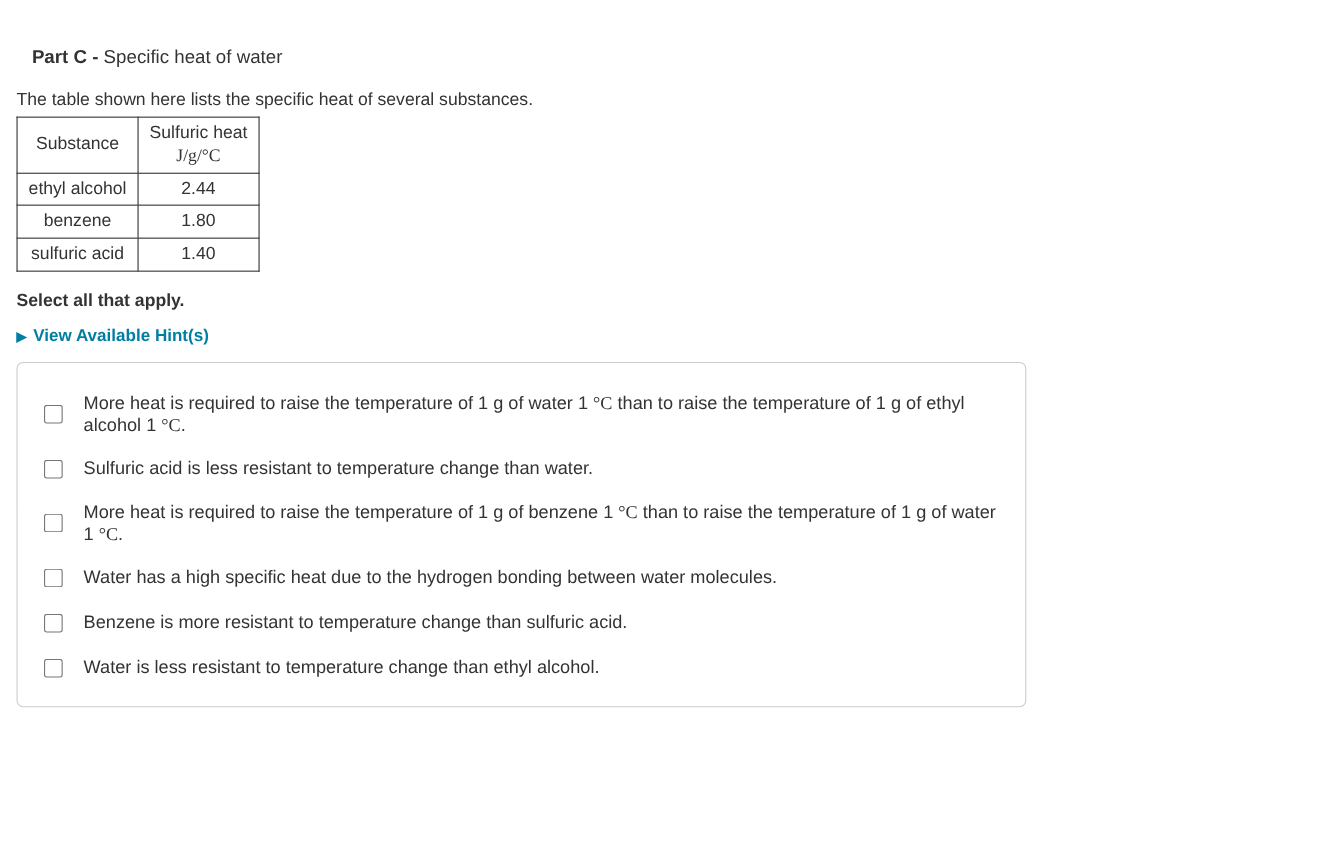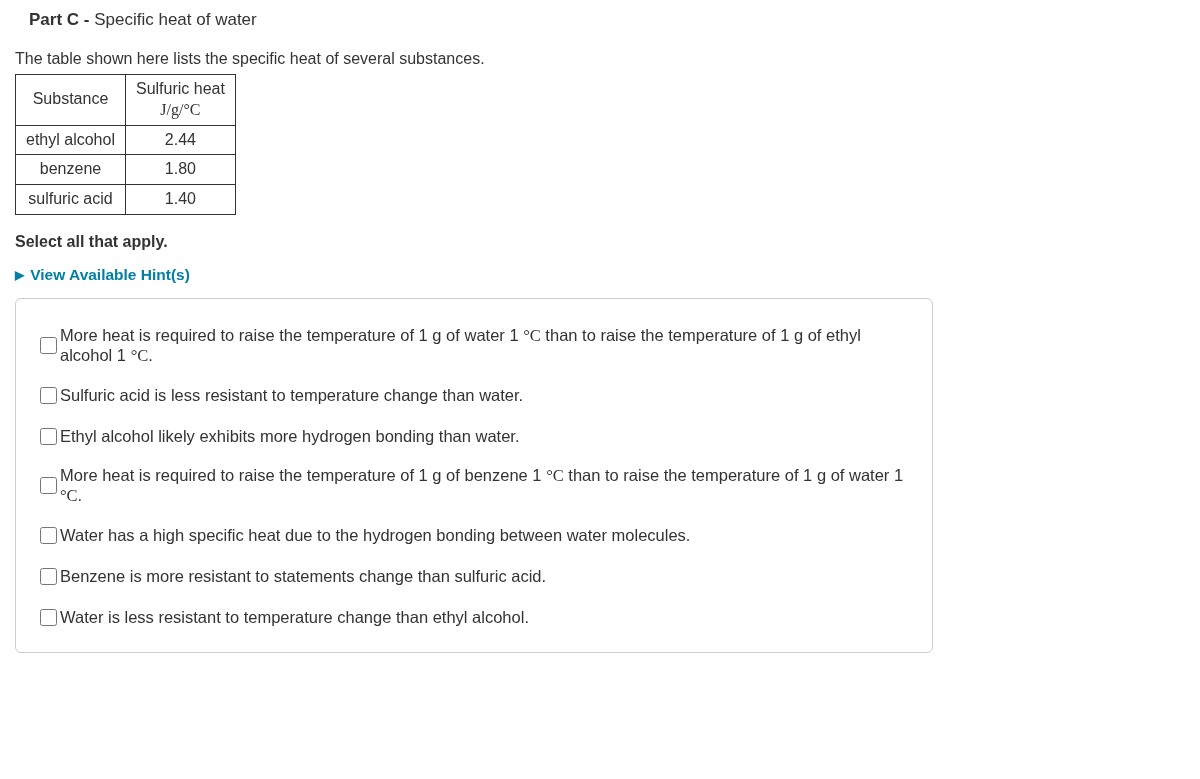--- a/index.html
+++ b/index.html
@@ -7,20 +7,21 @@
     font-family: "Helvetica Neue", Helvetica, Arial, sans-serif;
     font-size: 16px;
     color: #333;
     margin: 0;
     padding: 0;
     background: #fff;
   }
   .container {
     width: 948px;
     padding: 10px 15px 20px 15px;
+    margin-top: 32px;
   }
   .part-title {
     font-size: 17px;
     margin: 0 0 20px 0;
     padding-left: 14px;
   }
   .part-title .bold { font-weight: bold; }
   .intro {
     margin: 0 0 6px 0;
   }
@@ -64,21 +65,21 @@
     font-size: 12px;
   }
   .options-box {
     border: 1px solid #ccc;
     border-radius: 6px;
     padding: 18px 20px 14px 20px;
   }
   .option-row {
     display: flex;
     align-items: center;
-    gap: 0;
+    gap: 16px;
     padding: 9px 0;
     font-size: 16.5px;
   }
   .option-row input[type="checkbox"] {
     width: 17px;
     height: 17px;
     flex-shrink: 0;
     cursor: pointer;
   }
   .deg {
@@ -133,33 +134,29 @@
     <label class="option-row">
       <input type="checkbox" style="">
       <span>More heat is required to raise the temperature of 1 g of water 1 <span class="deg">°C</span> than to raise the temperature of 1 g of ethyl alcohol 1 <span class="deg">°C</span>.</span>
     </label>
     <label class="option-row">
       <input type="checkbox" style="">
       <span>Sulfuric acid is less resistant to temperature change than water.</span>
     </label>
     <label class="option-row">
       <input type="checkbox" style="">
-      <span>Ethyl alcohol likely exhibits more hydrogen bonding than water.</span>
-    </label>
-    <label class="option-row">
-      <input type="checkbox" style="">
       <span>More heat is required to raise the temperature of 1 g of benzene 1 <span class="deg">°C</span> than to raise the temperature of 1 g of water 1 <span class="deg">°C</span>.</span>
     </label>
     <label class="option-row">
       <input type="checkbox" style="">
       <span>Water has a high specific heat due to the hydrogen bonding between water molecules.</span>
     </label>
     <label class="option-row">
       <input type="checkbox" style="">
-      <span>Benzene is more resistant to statements change than sulfuric acid.</span>
+      <span>Benzene is more resistant to temperature change than sulfuric acid.</span>
     </label>
     <label class="option-row">
       <input type="checkbox" style="">
       <span>Water is less resistant to temperature change than ethyl alcohol.</span>
     </label>
   </div>
 
 </div>
 
 </body></html>

